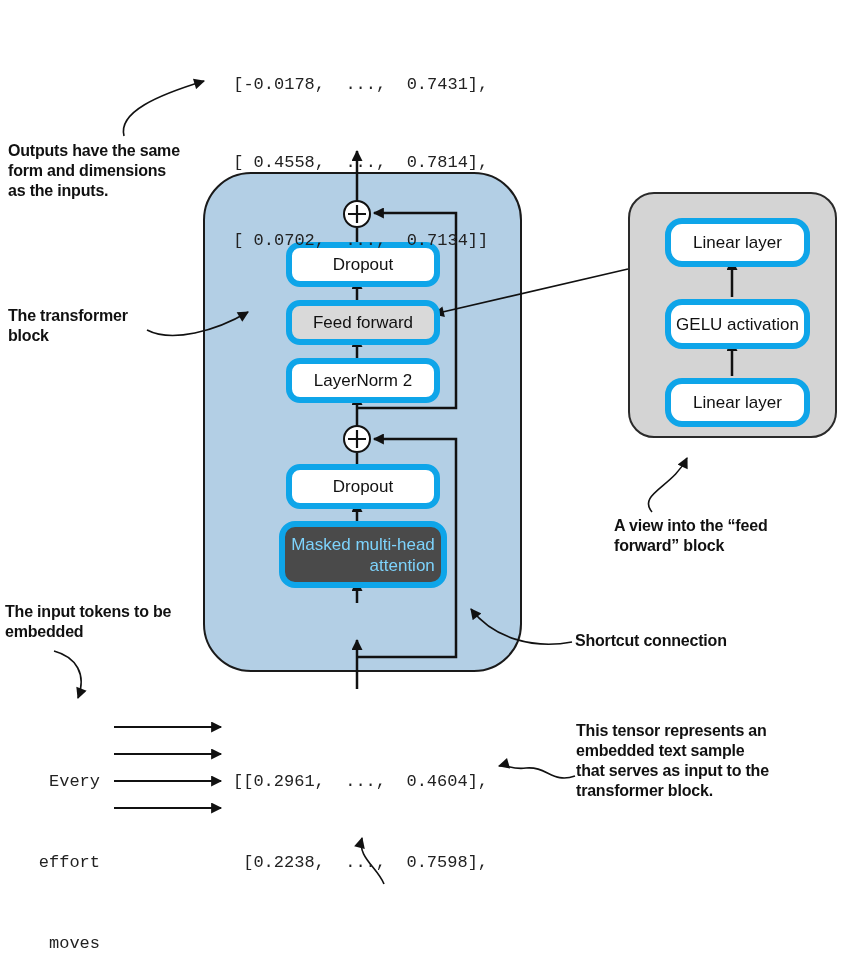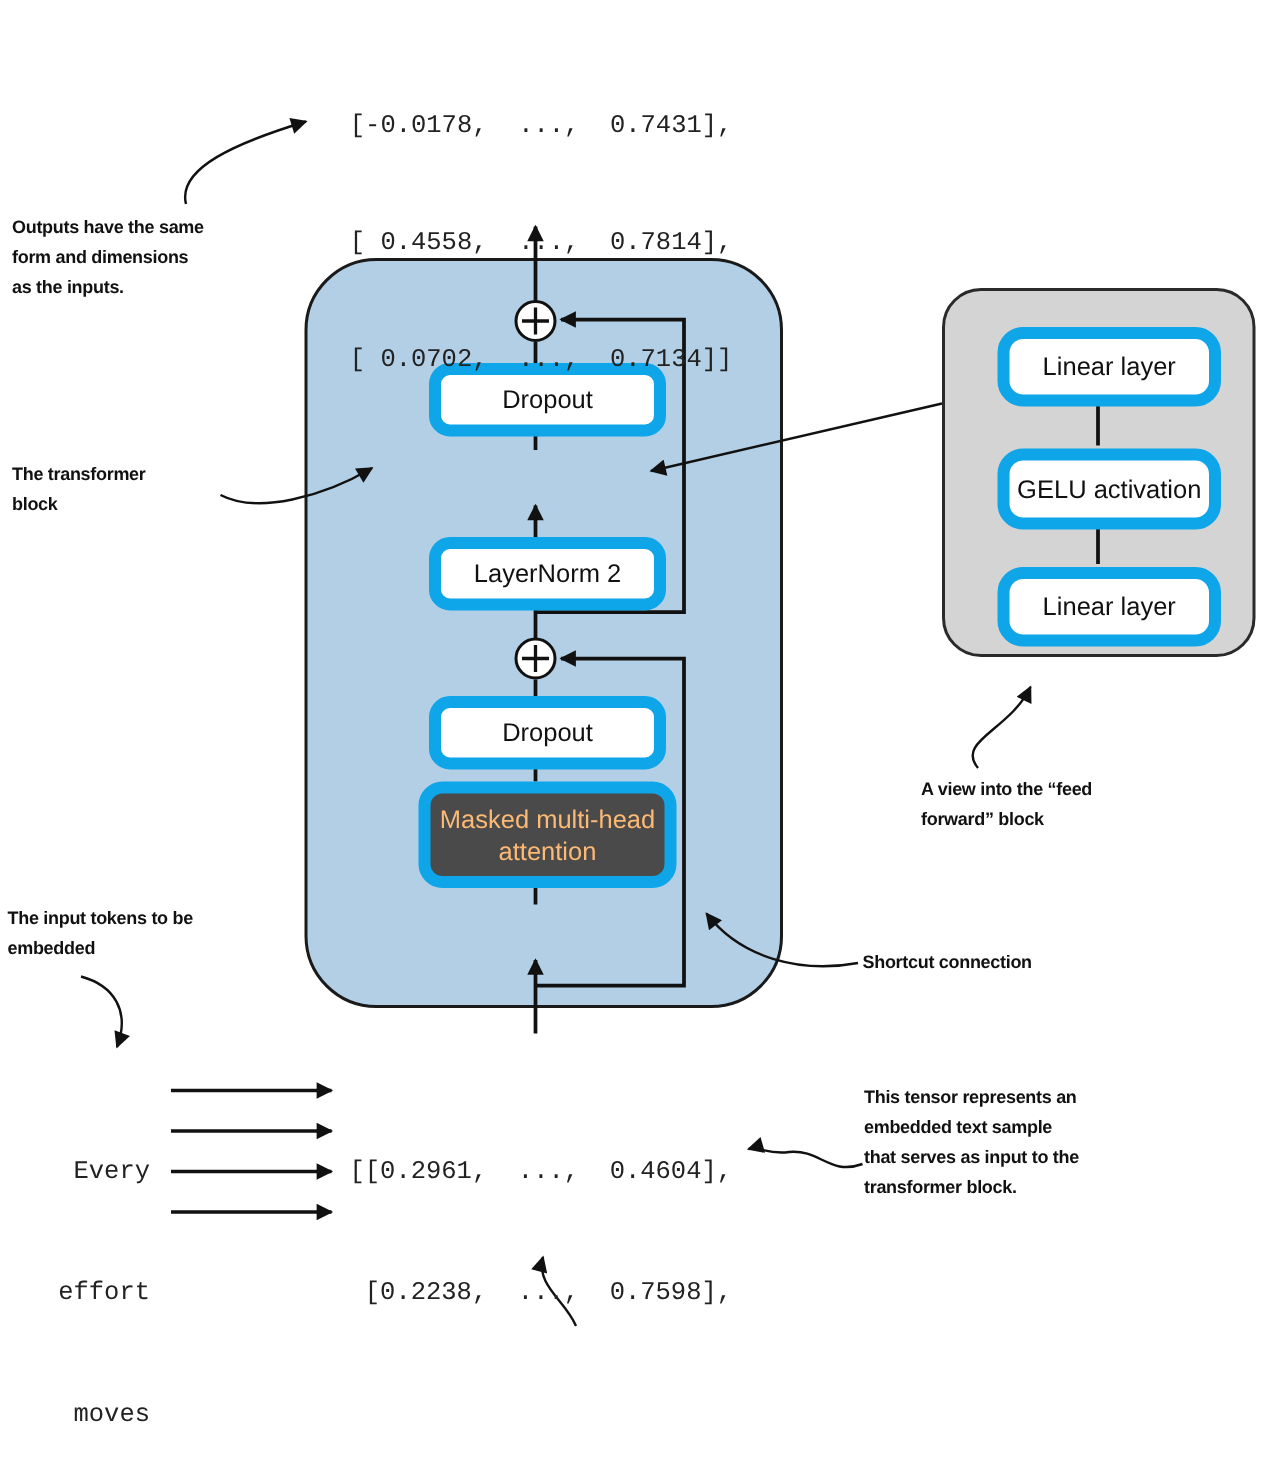--- a/index.html
+++ b/index.html
@@ -8,35 +8,35 @@
   .abs{position:absolute;}
   
   #tblock{left:203px;top:172px;width:315px;height:496px;background:#b3cfe5;
           border:2px solid #1a1a1a;border-radius:48px;z-index:0;}
   #ffpanel{left:628px;top:192px;width:205px;height:242px;background:#d4d4d4;
            border:2px solid #2a2a2a;border-radius:26px;z-index:0;}
   
   #wires{left:0;top:0;width:846px;height:974px;z-index:1;pointer-events:none;}
   
   .node{position:absolute;z-index:2;display:flex;align-items:center;justify-content:center;
-        background:#ffffff;border:8px solid #0ea5e9;border-radius:14px;
-        font-size:17px;line-height:21px;text-align:center;white-space:pre-line;}
+        background:#ffffff;border:6px solid #0ea5e9;border-radius:14px;
+        font-size:17px;line-height:21px;text-align:right;white-space:pre-line;}
   .node.gray{background:#d9d9d9;}
-  .node.dark{background:#4a4a4a;color:#fdba74;border-radius:16px;}
+  .node.dark{background:#4a4a4a;color:#7dd3fc;border-radius:16px;}
   #nd-dropout-top   {left:286px;top:242px;width:142px;height:33px;}
   #nd-feed-forward  {left:286px;top:300px;width:142px;height:33px;}
   #nd-layernorm2    {left:286px;top:358px;width:142px;height:33px;}
   #nd-dropout-bottom{left:286px;top:464px;width:142px;height:33px;}
   #nd-masked        {left:279px;top:521px;width:156px;height:55px;}
   #nd-layernorm1    {left:286px;top:603px;width:142px;height:33px;}
   #nd-linear-top    {left:665px;top:218px;width:133px;height:37px;border-radius:17px;}
   #nd-gelu          {left:665px;top:299px;width:133px;height:38px;border-radius:17px;}
   #nd-linear-bottom {left:665px;top:378px;width:133px;height:37px;border-radius:17px;}
   
-  .note{position:absolute;z-index:2;font-weight:bold;font-size:12px;line-height:20px;
+  .note{position:absolute;z-index:2;font-weight:bold;font-size:16px;line-height:20px;
         white-space:pre-line;letter-spacing:-0.2px;}
   #note-outputs     {left:8px;  top:141px;}
   #note-transformer {left:8px;  top:306px;}
   #note-input-tokens{left:5px;  top:602px;}
   #note-ff-view     {left:576px;top:516px;margin-left:38px;}
   #note-shortcut    {left:575px;top:631px;}
   #note-tensor      {left:576px;top:721px;}
   #note-each-row    {left:292px;top:890px;}
   
   .mono{position:absolute;z-index:2;font-family:"Liberation Mono",monospace;
@@ -106,20 +106,21 @@
       <circle cx="357" cy="214" r="13" fill="#fff" stroke="#111" stroke-width="2"></circle>
       <path d="M348,214 L366,214 M357,205 L357,223" stroke="#111" stroke-width="2.2" fill="none"></path>
     </g>
     <g>
       <circle cx="357" cy="439" r="13" fill="#fff" stroke="#111" stroke-width="2"></circle>
       <path d="M348,439 L366,439 M357,430 L357,448" stroke="#111" stroke-width="2.2" fill="none"></path>
     </g>
   </svg>
 
   <div id="nd-dropout-top" class="node">Dropout</div>
+  <div id="nd-feed-forward" class="node gray">Feed forward</div>
   <div id="nd-layernorm2" class="node">LayerNorm 2</div>
   <div id="nd-dropout-bottom" class="node">Dropout</div>
   <div id="nd-masked" class="node dark">Masked multi-head
 attention</div>
 
   <div id="nd-linear-top" class="node">Linear layer</div>
   <div id="nd-gelu" class="node">GELU activation</div>
   <div id="nd-linear-bottom" class="node">Linear layer</div>
 
   <div id="out-tensor" class="mono">

